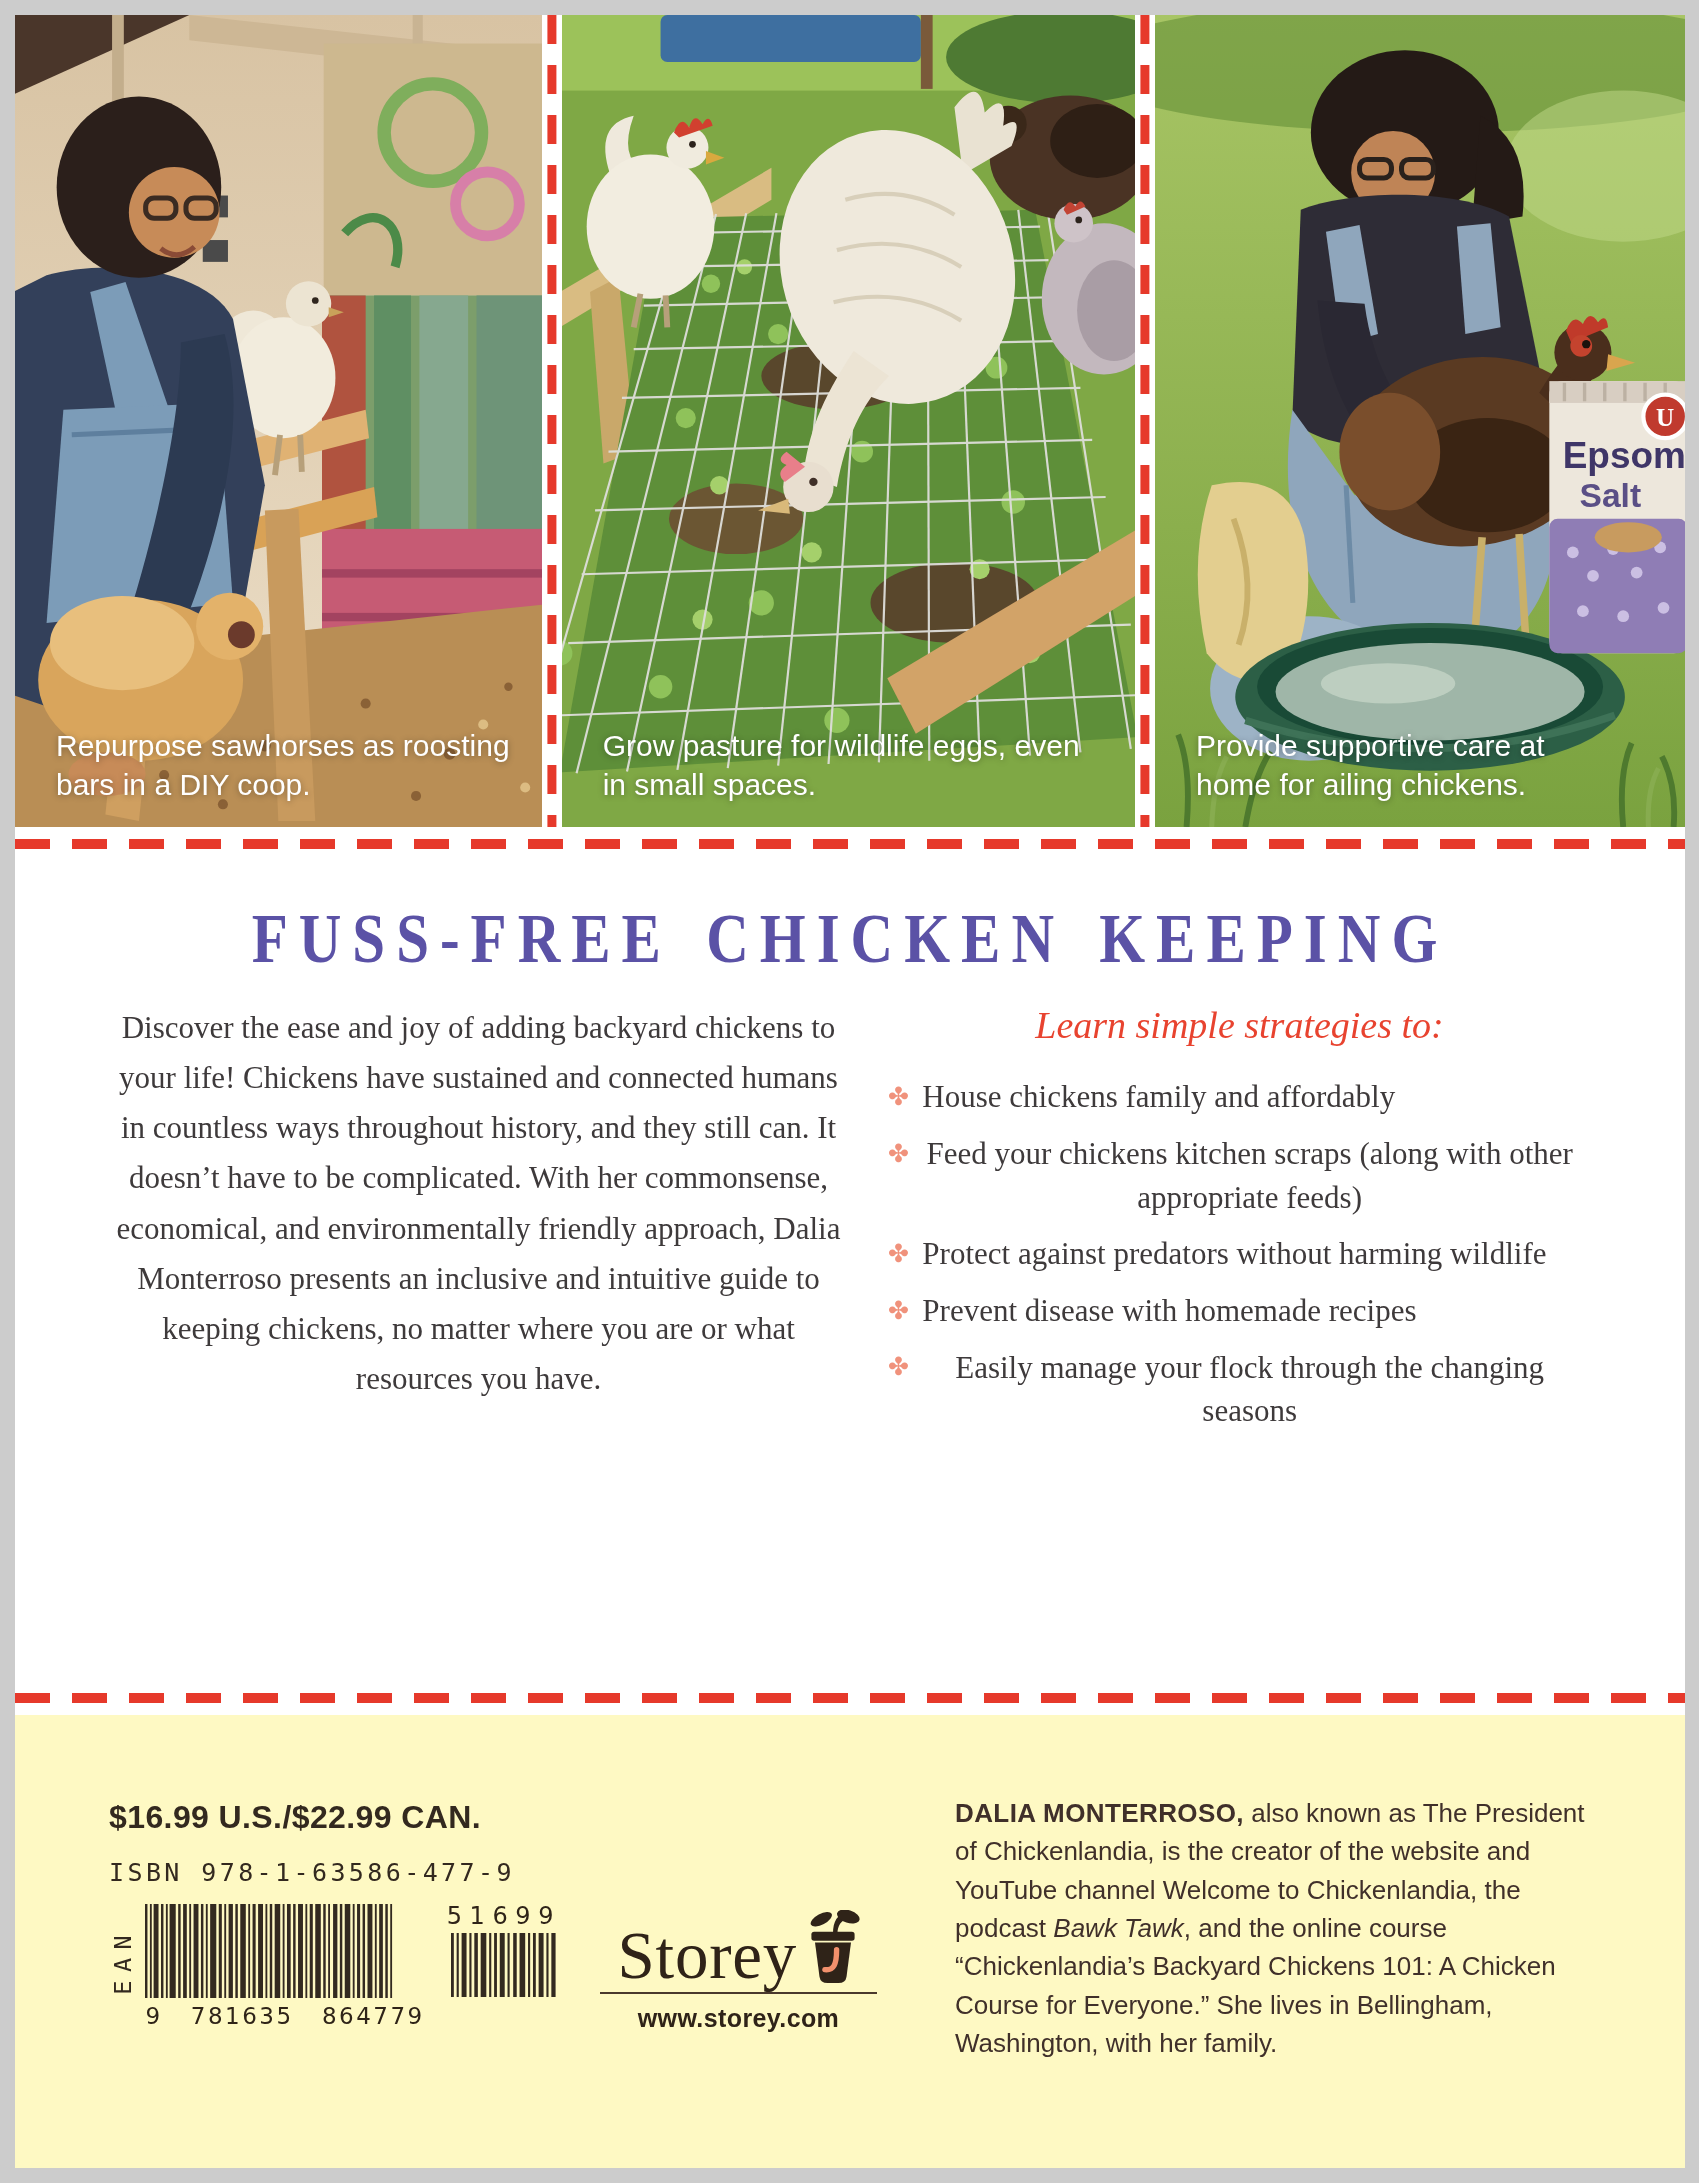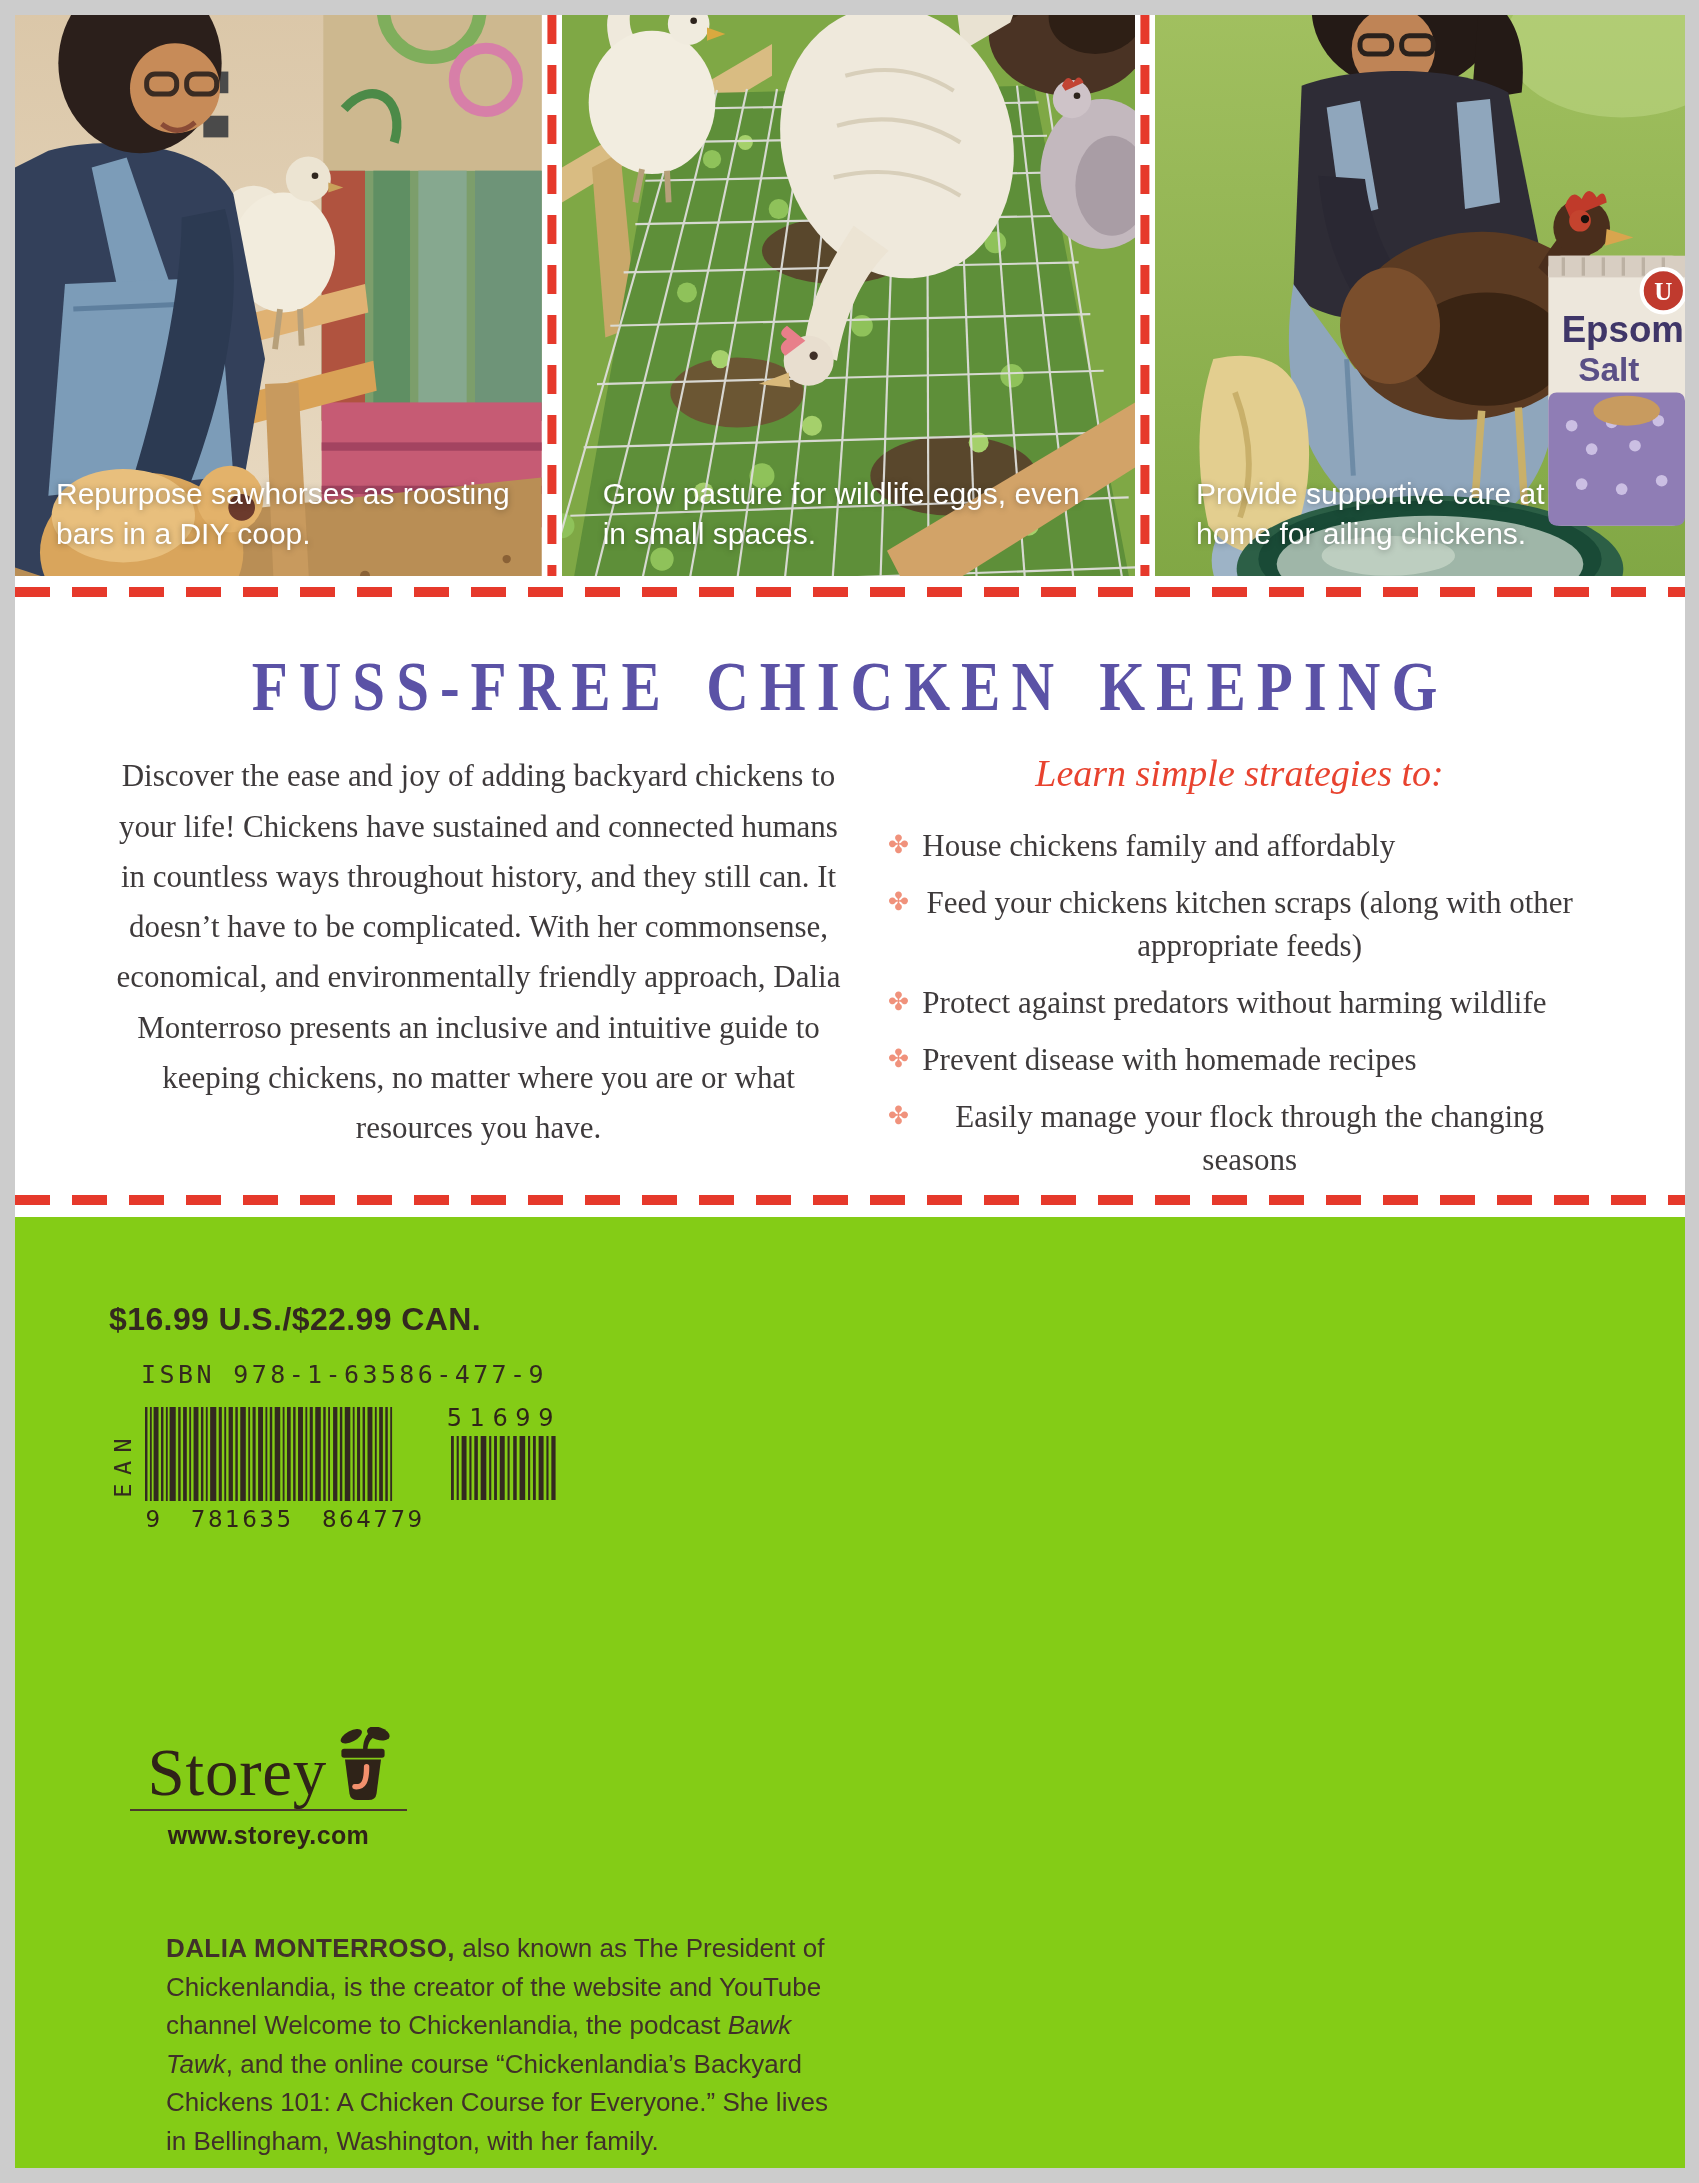--- a/index.html
+++ b/index.html
@@ -54,29 +54,29 @@
   .strategy-list li{
     display:flex;align-items:flex-start;gap:13.4px;
     font-size:31px;line-height:1.4;color:#3e3a3b;margin-bottom:13.4px;max-width:689px;
   }
   .bullet{
     flex:0 0 auto;color:#f0927c;font-family:"DejaVu Sans",sans-serif;
     font-size:25px;line-height:1;margin-top:8.4px;
   }
   
   .footer{
-    flex:1 1 auto;background:#84cc16;box-sizing:border-box;
-    margin-top:11.8px;display:flex;flex-direction:column;
+    flex:1 1 auto;background:#fef9c3;box-sizing:border-box;
+    margin-top:11.8px;display:flex;flex-direction:row;
     padding:0 65px 0 94px;color:#33291f;
   }
   .footer-left{width:470px;flex:0 0 auto;margin-top:84px;font-family:"Liberation Sans",sans-serif;}
   .price{font-size:32px;font-weight:700;letter-spacing:0.4px;color:#33291f;}
   .isbn{
     margin-top:22px;font-family:"DejaVu Sans Mono",monospace;
-    font-size:25px;letter-spacing:3.4px;color:#33291f;text-align:center;
+    font-size:25px;letter-spacing:3.4px;color:#33291f;
   }
   .barcode-row{display:flex;align-items:flex-end;margin-top:15px;}
   .ean{
     writing-mode:vertical-rl;text-orientation:sideways;transform:rotate(180deg);
     font-family:"DejaVu Sans Mono",monospace;font-size:23.5px;letter-spacing:8.4px;
     margin-right:8.4px;margin-bottom:34px;color:#33291f;
   }
   .barcode-main{display:flex;flex-direction:column;}
   .barcode-number{
     margin-top:5px;font-family:"DejaVu Sans",sans-serif;font-size:23px;

